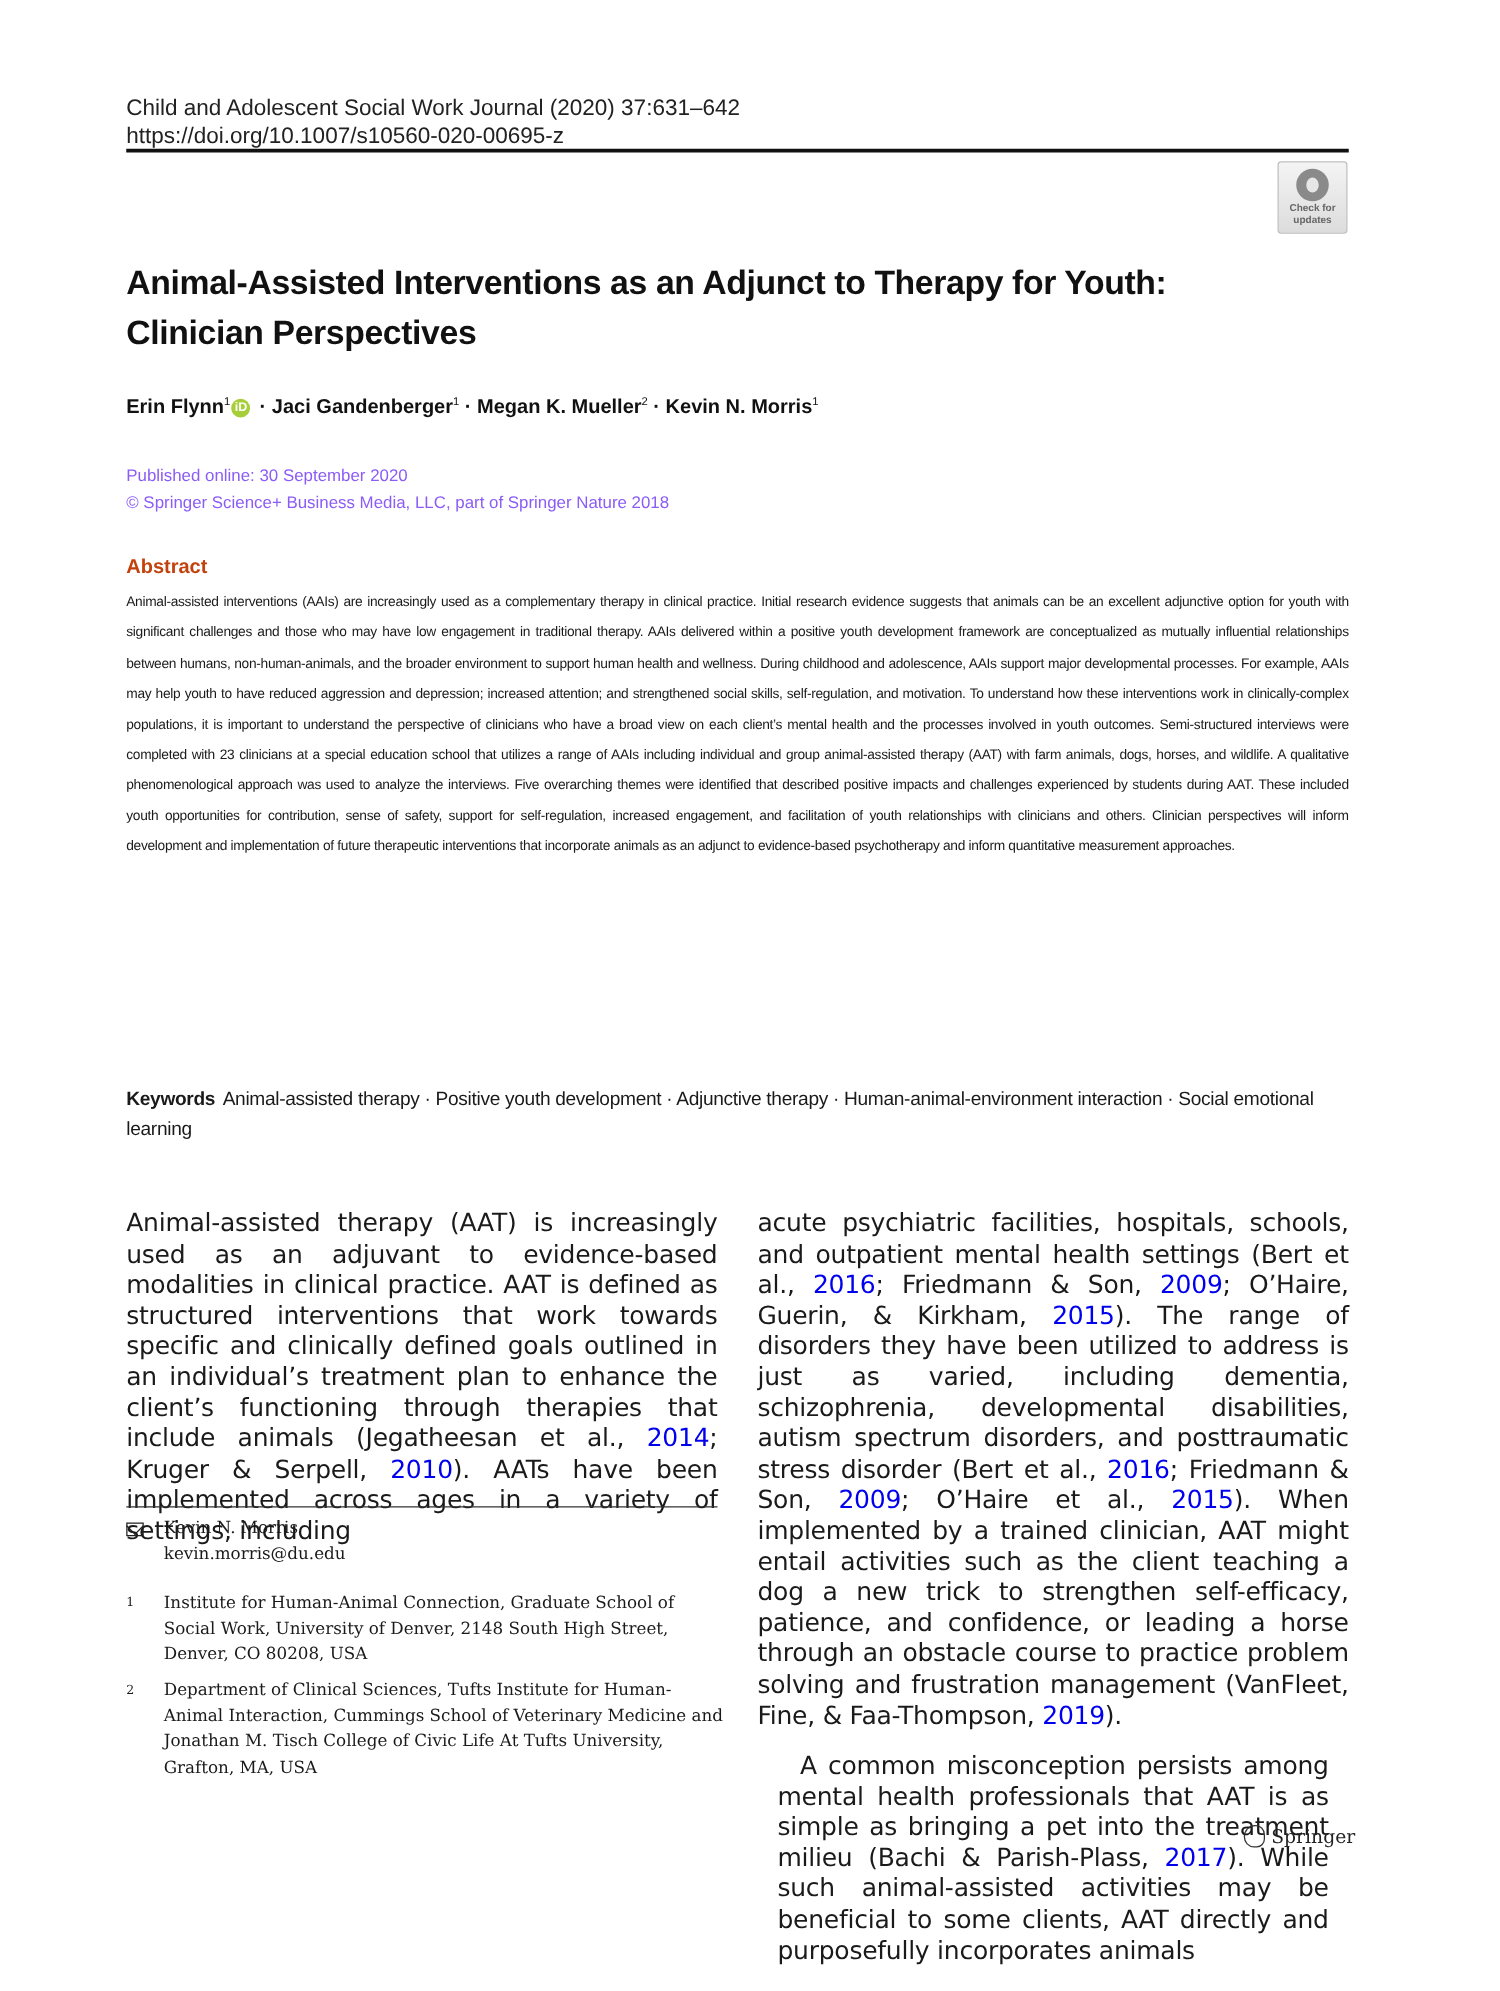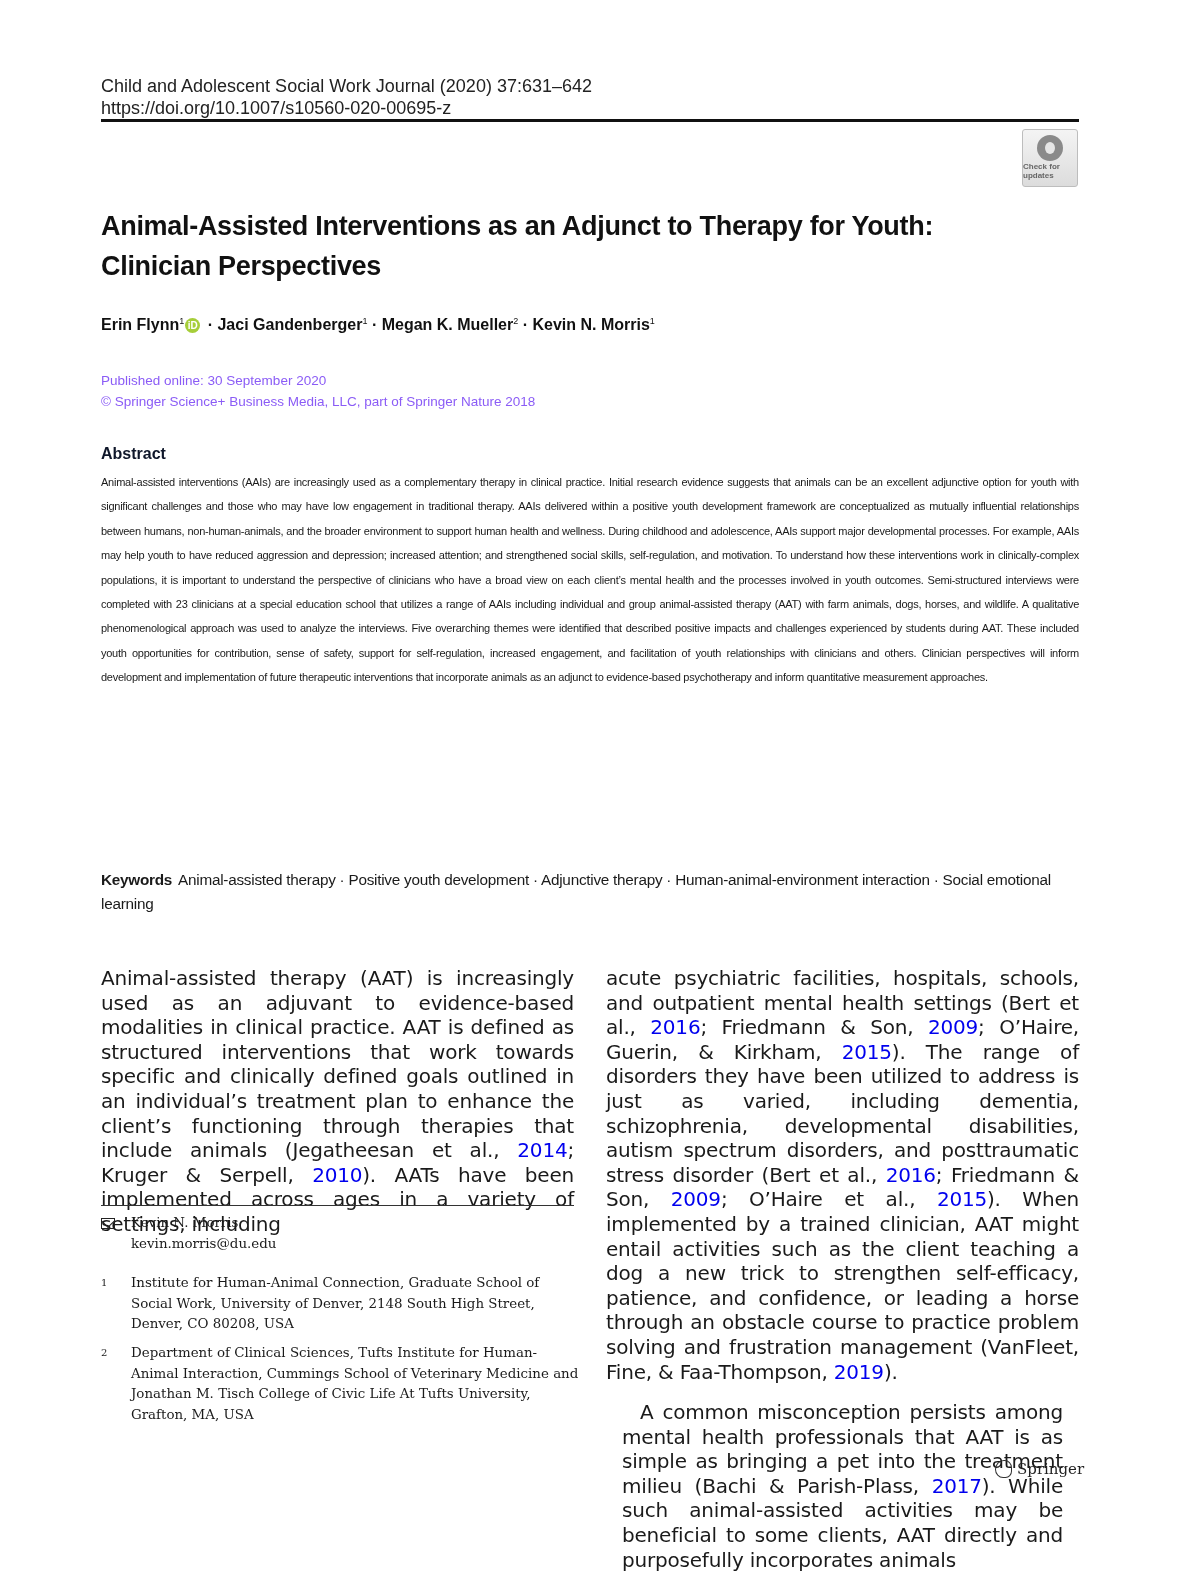--- a/index.html
+++ b/index.html
@@ -1,29 +1,29 @@
 <!DOCTYPE html>
 <html><head>
   <meta charset="utf-8">
   <style>
     html, body { margin: 0; padding: 0; background: #ffffff; }
     body { width: 1200px; height: 1593px; position: relative; overflow: hidden; color: #1a1a1a; font-family: "Liberation Sans", sans-serif; }
     .abs { position: absolute; }
     .journal { left: 101px; top: 51px; font-size: 18px; line-height: 22px; color: #222; margin-top: 24px; }
     .rule-top { left: 101px; top: 119px; width: 978px; height: 3px; background: #111; }
-    .crossmark { left: 1022px; top: 129px; width: 56px; height: 58px; border: 1px solid #bdbdbd; border-radius: 3px; background: linear-gradient(#f4f4f4, #dcdcdc); box-sizing: border-box; }
+    .crossmark { left: 1022px; top: 129px; width: 56px; height: 58px; border: 1px solid #bdbdbd; border-radius: 3px; background: linear-gradient(#f4f4f4, #dcdcdc); box-sizing: border-box; text-align: center; }
     .crossmark .circle { width: 26px; height: 26px; margin: 5px auto 1px; border-radius: 50%; background: #8a8a8a; position: relative; }
     .crossmark .circle::after { content: ""; position: absolute; left: 8px; top: 7px; width: 10px; height: 12px; border-radius: 50%; background: #e6e6e6; }
     .crossmark .cm-text { font-size: 8px; line-height: 9px; font-weight: bold; color: #666; }
     .title { left: 101px; top: 206px; width: 980px; font-size: 27px; line-height: 40px; font-weight: bold; color: #111; letter-spacing: -0.3px; }
     .authors { left: 101px; top: 309px; font-size: 16px; line-height: 24px; font-weight: bold; color: #111; }
     .authors sup { font-size: 9px; font-weight: normal; }
     .orcid { display: inline-block; width: 15px; height: 15px; border-radius: 50%; background: #a6ce39; color: #fff; font-size: 10px; line-height: 15px; text-align: center; vertical-align: 1px; margin: 0 3px 0 1px; }
     .meta { left: 101px; top: 370px; font-size: 13.5px; line-height: 21px; color: #8b5cf6; }
-    .abstract-head { left: 101px; top: 445px; font-size: 16px; font-weight: bold; color: #0f172a; }
+    .abstract-head { left: 101px; top: 445px; font-size: 16px; font-weight: bold; color: #c2410c; }
     .abstract { left: 101px; top: 470px; width: 978px; font-size: 11px; line-height: 24.4px; color: #1a1a1a; text-align: justify; letter-spacing: -0.25px; font-family: "Liberation Sans Narrow", "Liberation Sans", sans-serif; }
     .keywords { left: 101px; top: 868px; width: 978px; font-size: 15.3px; line-height: 24.4px; letter-spacing: -0.25px; }
     .keywords .kw-label { font-weight: bold; margin-right: 6px; }
     .col { font-family: "DejaVu Sans", sans-serif; font-size: 20px; line-height: 24.6px; text-align: justify; color: #1a1a1a; letter-spacing: -0.2px; }
     .col-left { left: 101px; top: 966px; width: 473px; }
     .col-right { left: 606px; top: 966px; width: 473px; }
     .cite { color: #0000ee; }
     .indent { text-indent: 18px; }
     .rule-foot { left: 101px; top: 1205px; width: 473px; height: 1px; background: #333; }
     .fn { font-family: "DejaVu Serif", serif; font-size: 13.4px; line-height: 20.5px; color: #1a1a1a; }

